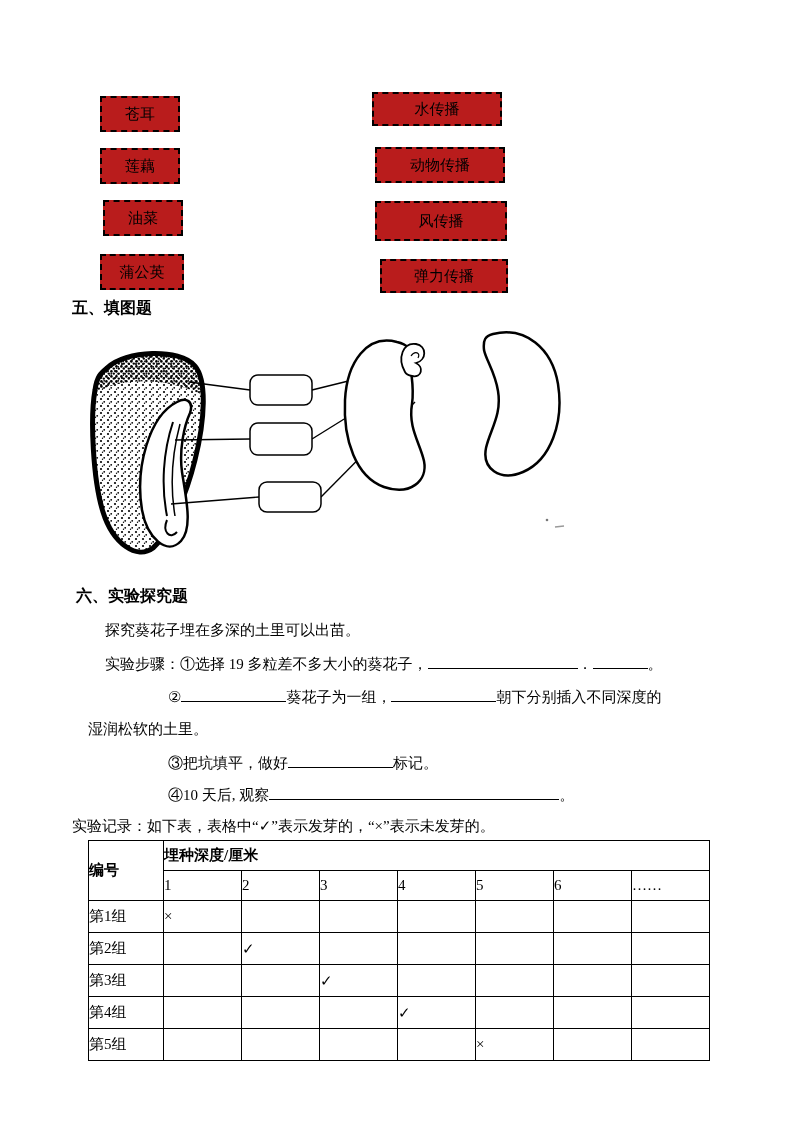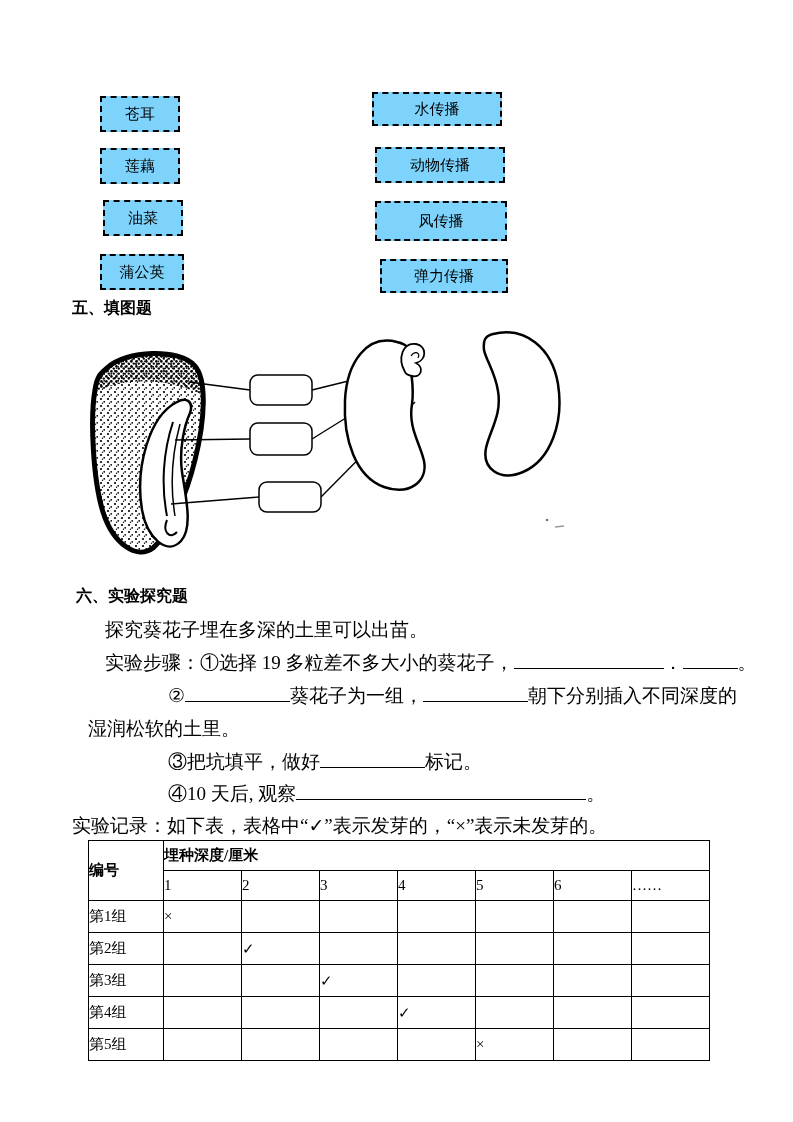--- a/index.html
+++ b/index.html
@@ -4,27 +4,27 @@
 <style>
   html,body{margin:0;padding:0;background:#fff;}
   .page{
     position:relative;width:793px;height:1122px;background:#fff;
     font-family:"Liberation Serif","DejaVu Serif",serif;color:#000;overflow:hidden;
   }
   .abs{position:absolute;}
   
   .mbox{
     position:absolute;border:2.5px dashed #000;display:flex;
-    align-items:center;justify-content:center;font-size:15px;background:#7dd3fc;
+    align-items:center;justify-content:center;font-size:15px;background:#b91c1c;
     box-sizing:border-box;
   }
   
   .heading{position:absolute;font-weight:bold;font-size:16px;white-space:nowrap;}
   
-  .tline{position:absolute;font-size:19px;white-space:nowrap;line-height:20px;}
+  .tline{position:absolute;font-size:15px;white-space:nowrap;line-height:20px;}
   .blank{display:inline-block;border-bottom:1px solid #000;height:15px;vertical-align:baseline;}
   .w150{width:150px}.w55{width:55px}.w105{width:105px}.w290{width:290px}
   
   table.rec{border-collapse:collapse;table-layout:fixed;background:#fff;}
   table.rec td{border:1px solid #000;font-size:15px;text-align:left;padding:0;box-sizing:border-box;}
   td.hdr{font-weight:bold;}
   td.rowlab{text-align:left;padding-left:9px;}
   .col-num{width:75px;}
   .col-d{width:78px;}
   tr.hrow td{height:30px;}

